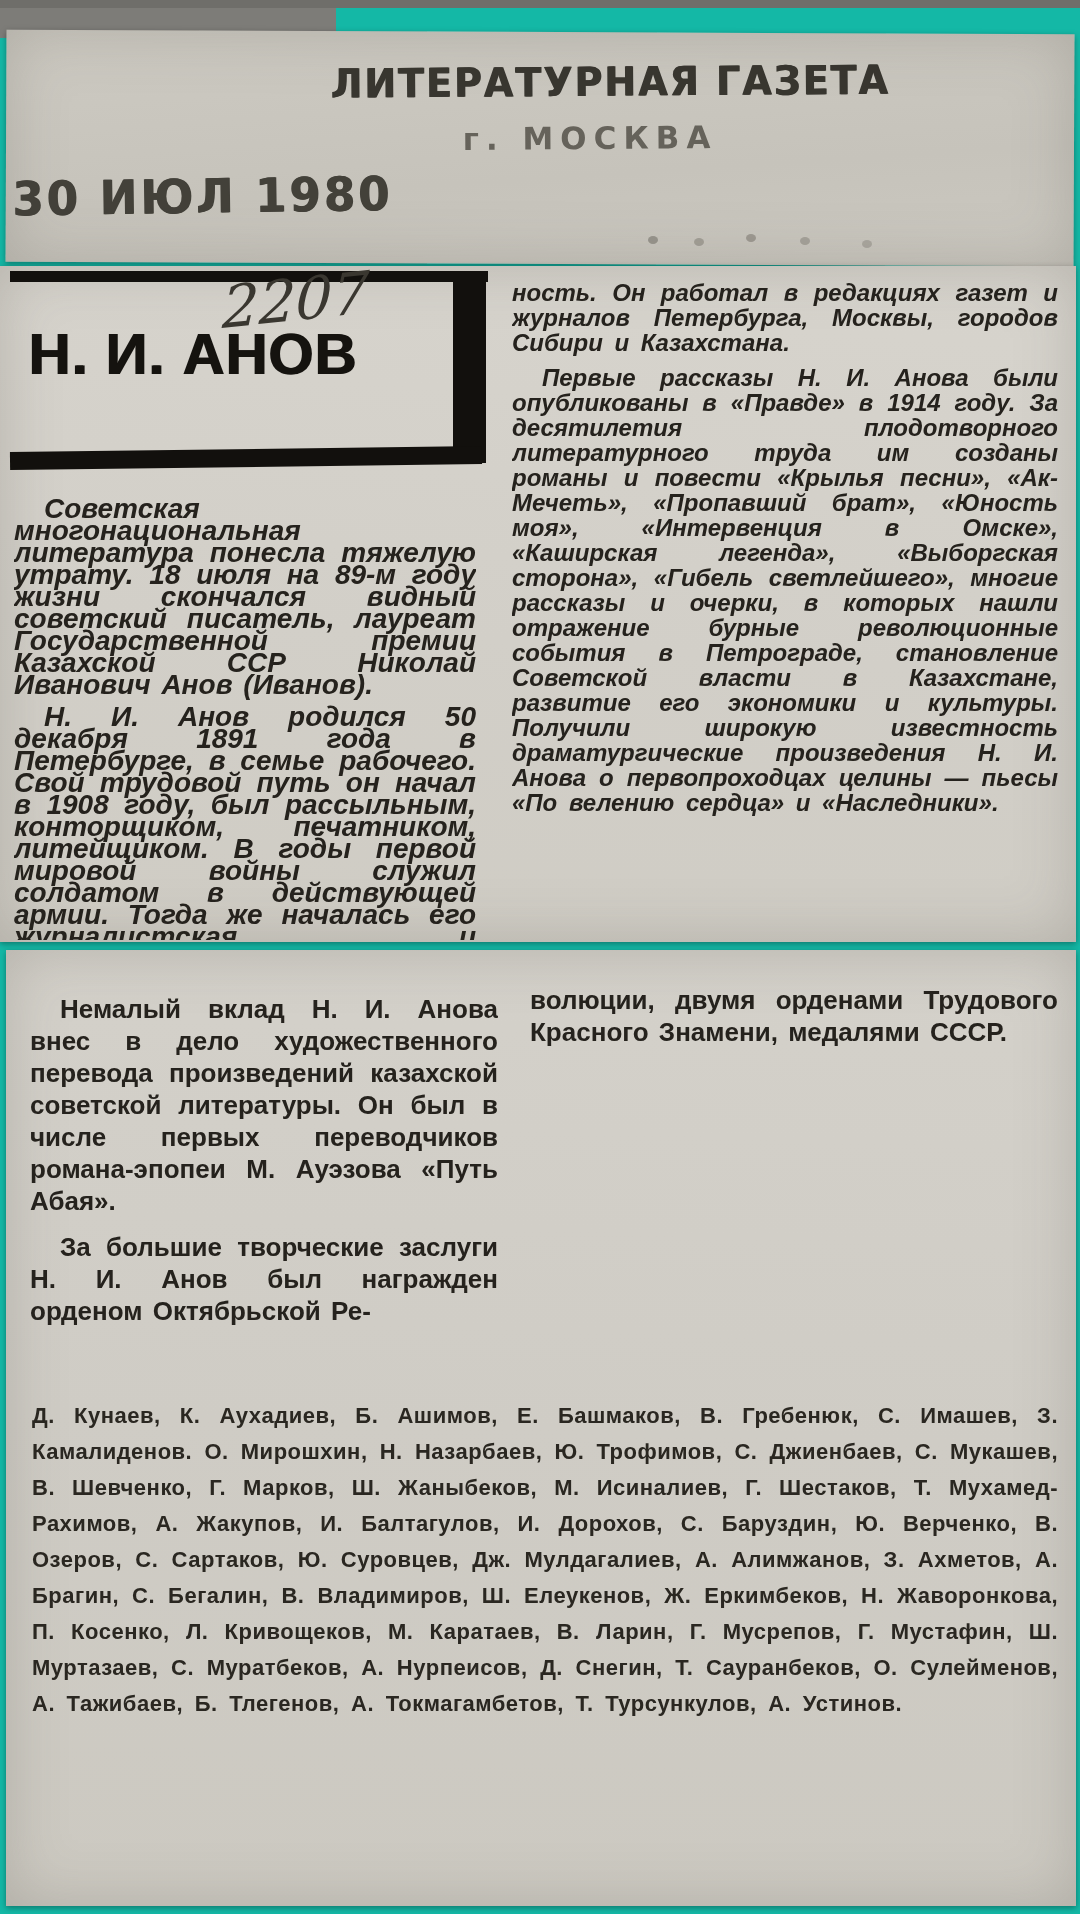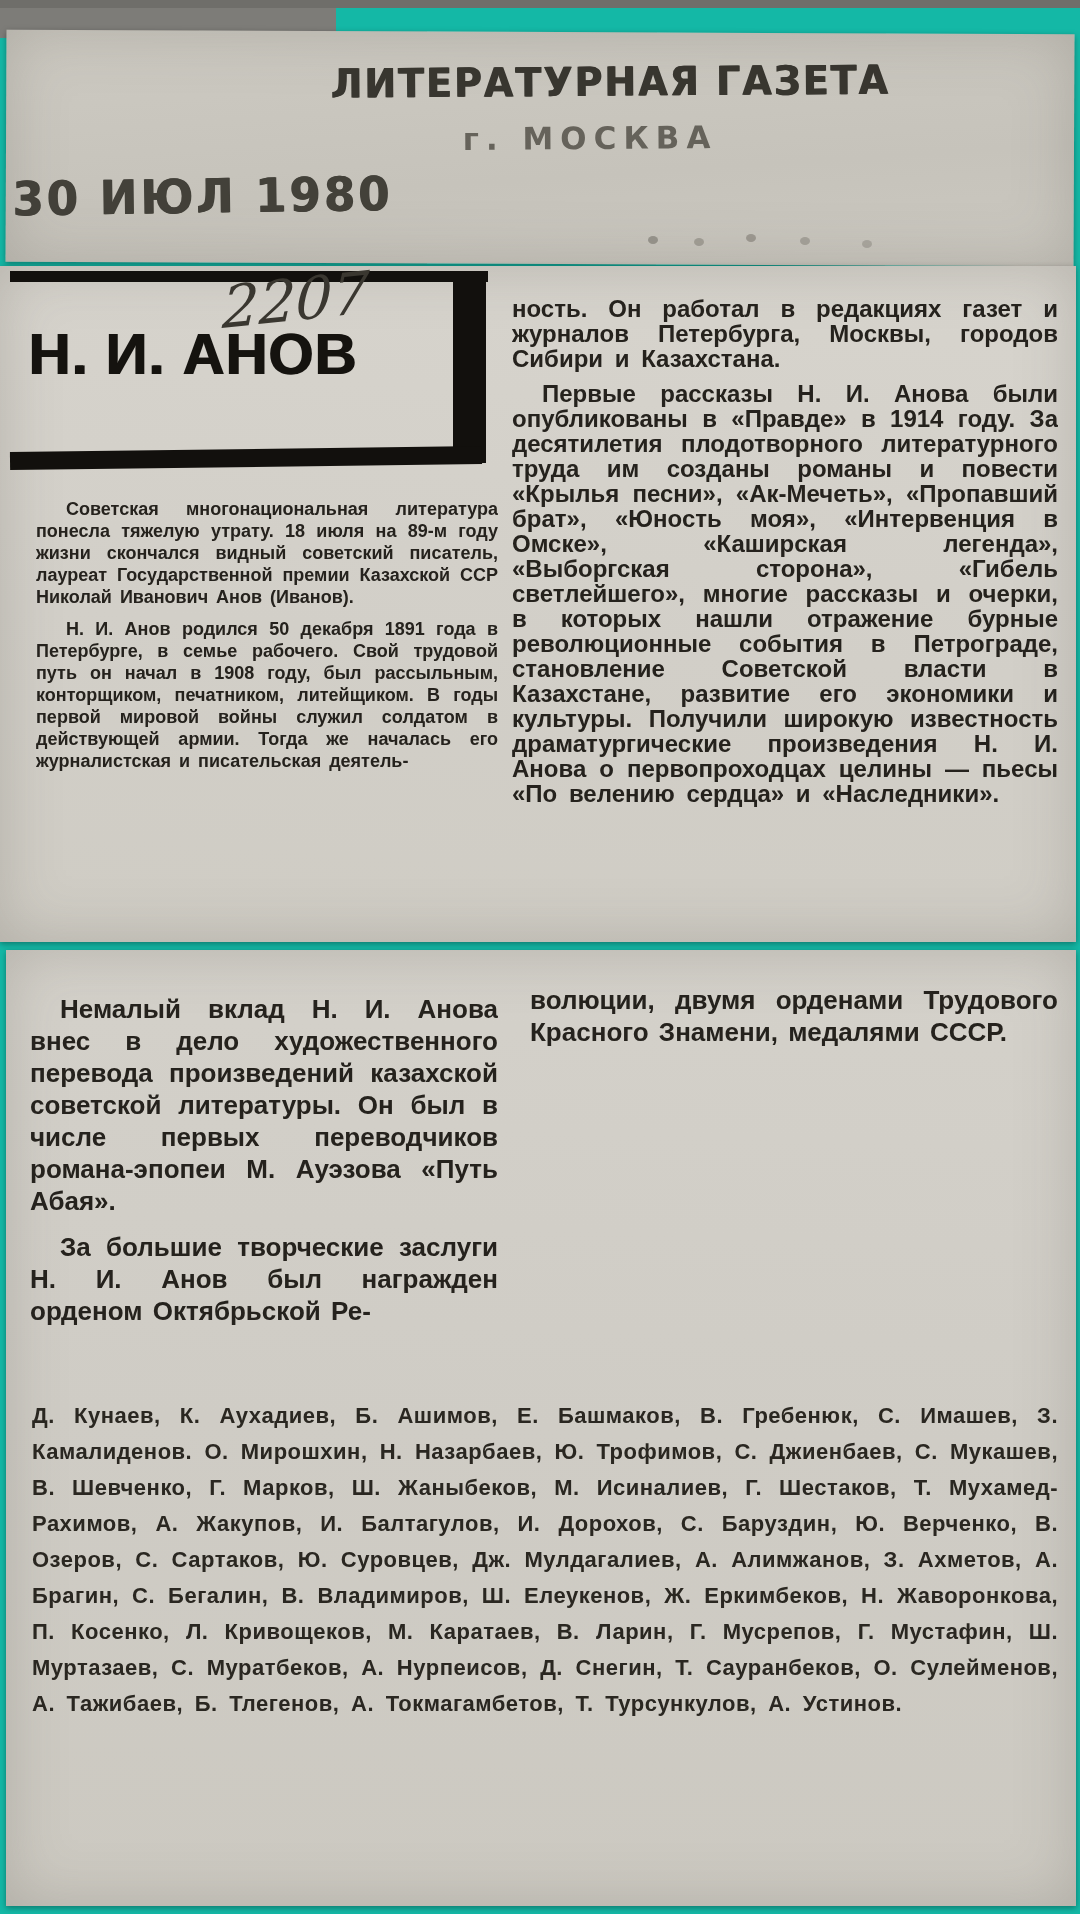--- a/index.html
+++ b/index.html
@@ -116,24 +116,24 @@
   
   .col {
     position: absolute;
     color: #25221d;
     font-weight: bold;
     text-align: justify;
     overflow: hidden;
   }
   .col p { margin: 0 0 10px 0; text-indent: 30px; }
   .col p.no-indent { text-indent: 0; }
-  .col-1-left  { left: 36px;  top: 490px; width: 462px; height: 442px;
-                 font-size: 18px; line-height: 22px; word-spacing: 3px; }
-  .col-1-right { left: 512px; top: 288px; width: 546px; height: 645px;
-                 font-size: 24px; line-height: 25px; word-spacing: 5px; }
+  .col-1-left  { left: 14px;  top: 490px; width: 462px; height: 442px;
+                 font-size: 28px; line-height: 22px; word-spacing: 3px; font-style: italic; }
+  .col-1-right { left: 512px; top: 272px; width: 546px; height: 645px;
+                 font-size: 24px; line-height: 25px; word-spacing: 5px; font-style: italic; }
   .col-2-left  { left: 30px;  top: 985px; width: 468px; height: 376px;
                  font-size: 26px; line-height: 32px; word-spacing: 3px; }
   .col-2-right { left: 530px; top: 976px; width: 528px; height: 386px;
                  font-size: 26px; line-height: 32px; word-spacing: 3px; }
   .col-2-left p, .col-2-right p { margin-bottom: 14px; }
   
   .signatures {
     position: absolute;
     left: 32px; top: 1390px; width: 1026px; height: 505px;
     color: #2a2721;

